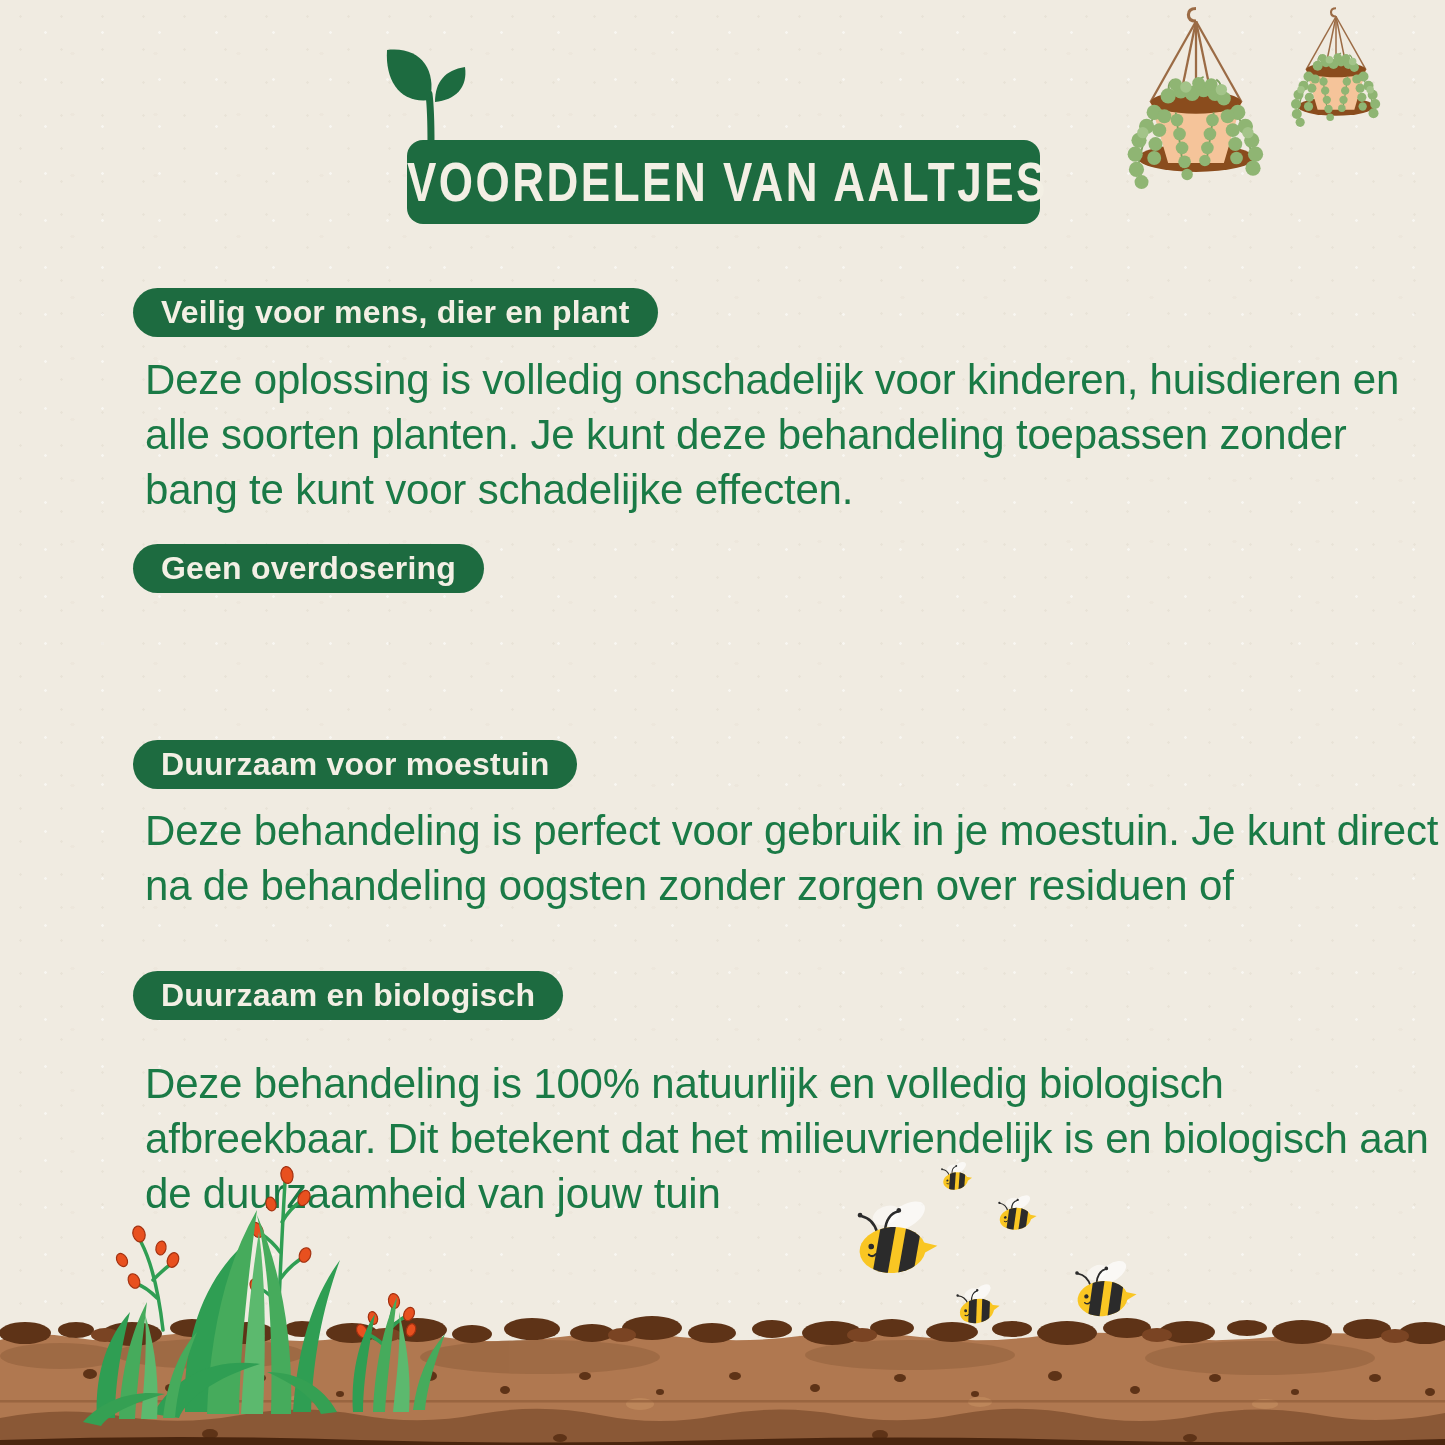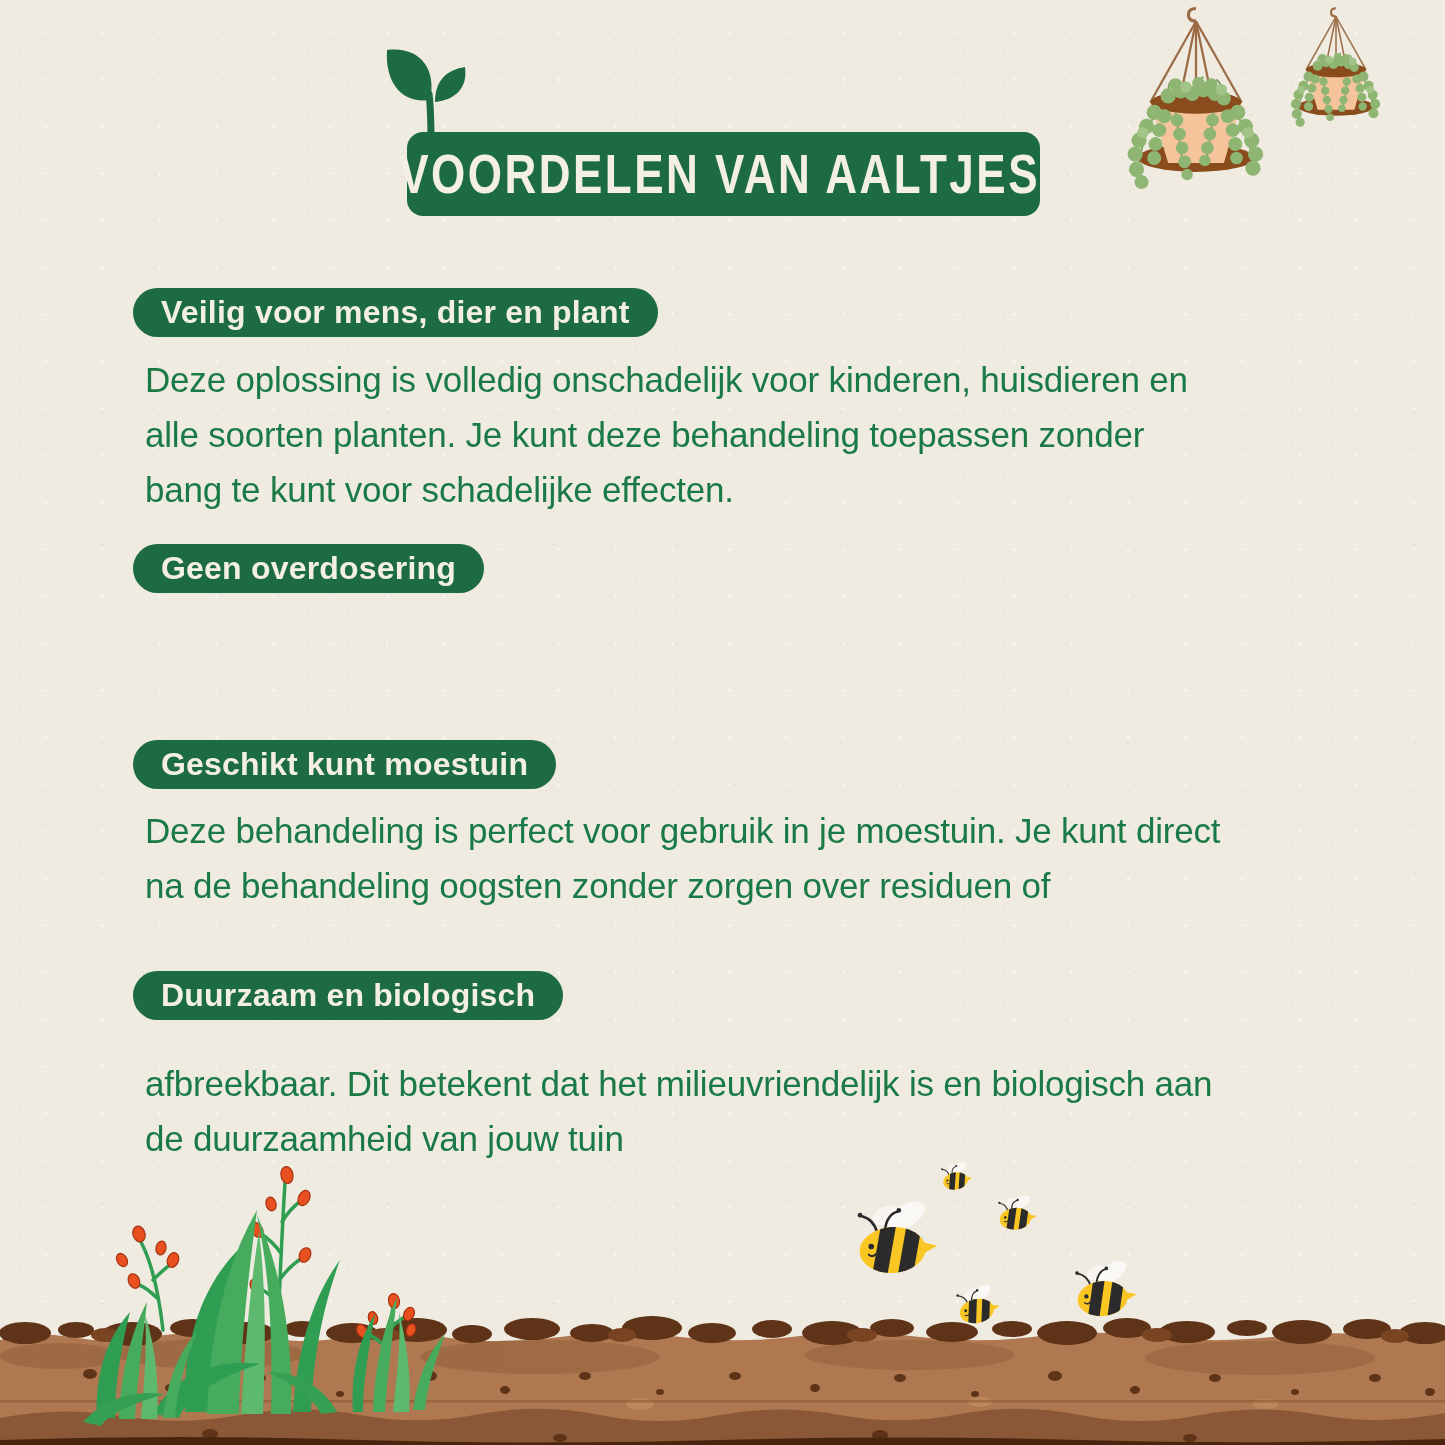--- a/index.html
+++ b/index.html
@@ -12,23 +12,23 @@
       radial-gradient(rgba(255,255,255,0.55) 1.5px, transparent 1.6px),
       radial-gradient(rgba(205,194,176,0.10) 2px, transparent 2.2px);
     background-size: 41px 33px, 57px 47px, 83px 61px;
     background-position: 0 0, 17px 9px, 31px 23px;
     font-family:"Liberation Sans", sans-serif;
   }
 
   
   .sprout { position:absolute; left:383px; top:44px; }
   .title-banner {
-    position:absolute; left:407px; top:132px; width:633px; height:84px;
+    position:absolute; left:407px; top:140px; width:633px; height:84px;
     background:#1d6b40; border-radius:16px;
-    display:flex; align-items:center; justify-content:flex-end;
+    display:flex; align-items:center; justify-content:flex-start;
   }
   .title-banner span {
     display:inline-block; color:#f3efe4; font-weight:bold; font-size:44px;
     letter-spacing:2.5px; text-transform:uppercase; transform:scaleY(1.28);
     white-space:nowrap;
   }
 
   
   .pot-large { position:absolute; left:1120px; top:6px; }
   .pot-small { position:absolute; left:1286px; top:6px; }
@@ -39,21 +39,21 @@
     border-radius:25px; display:inline-flex; align-items:center;
     padding:0 28px;
   }
   .pill span {
     color:#f3efe4; font-weight:bold; font-size:32px; white-space:nowrap;
     letter-spacing:0.2px;
     text-align:right;
   }
   .para { position:absolute; left:145px; }
   .bline {
-    white-space:nowrap; color:#1a7a46; font-size:35px; line-height:55px;
+    white-space:nowrap; color:#1a7a46; font-size:42px; line-height:55px;
     letter-spacing:-0.2px;
   }
 
   
   .grass { position:absolute; left:35px; top:1160px; }
   .soil  { position:absolute; left:0px;  top:1316px; }
   .bee   { position:absolute; }
   .bee-1 { left:842px;  top:1202px; width:100px; height:80px; transform:rotate(-4deg); }
   .bee-2 { left:936px;  top:1163px; width:38px;  height:30px; transform:rotate(-10deg); }
   .bee-3 { left:991px;  top:1196px; width:48px;  height:38px; transform:rotate(-6deg); }
@@ -179,31 +179,32 @@
     <div class="bline">Deze oplossing is volledig onschadelijk voor kinderen, huisdieren en</div>
     <div class="bline">alle soorten planten. Je kunt deze behandeling toepassen zonder</div>
     <div class="bline">bang te kunt voor schadelijke effecten.</div>
   </div>
 
   <div class="pill" style="top:544px">
     <span>Geen overdosering</span>
   </div>
 
   <div class="pill" style="top:740px">
-    <span>Geschikt kunt moestuin</span>
+    <span>Duurzaam voor moestuin</span>
   </div>
   <div class="para" style="top:803px">
     <div class="bline">Deze behandeling is perfect voor gebruik in je moestuin. Je kunt direct</div>
     <div class="bline">na de behandeling oogsten zonder zorgen over residuen of</div>
   </div>
 
   <div class="pill" style="top:971px">
     <span>Duurzaam en biologisch</span>
   </div>
   <div class="para" style="top:1056px">
+    <div class="bline">Deze behandeling is 100% natuurlijk en volledig biologisch</div>
     <div class="bline">afbreekbaar. Dit betekent dat het milieuvriendelijk is en biologisch aan</div>
     <div class="bline">de duurzaamheid van jouw tuin</div>
   </div>
 
   <svg class="soil" width="1445" height="129" viewBox="0 0 1445 129">
     <path d="M0 24 Q30 15 70 21 Q110 28 150 21 Q200 13 250 21 Q300 29 350 21 Q400 14 450 22 Q500 29 560 21 Q620 13 680 21 Q740 28 800 20 Q860 13 920 21 Q980 28 1040 20 Q1100 13 1160 21 Q1220 28 1280 20 Q1340 14 1400 21 L1445 23 L1445 129 L0 129 Z" fill="#b07850"></path>
     <g fill="#9c6843" opacity="0.85">
       <ellipse cx="210" cy="38" rx="95" ry="15"></ellipse>
       <ellipse cx="540" cy="41" rx="120" ry="17"></ellipse>
       <ellipse cx="910" cy="39" rx="105" ry="15"></ellipse>

